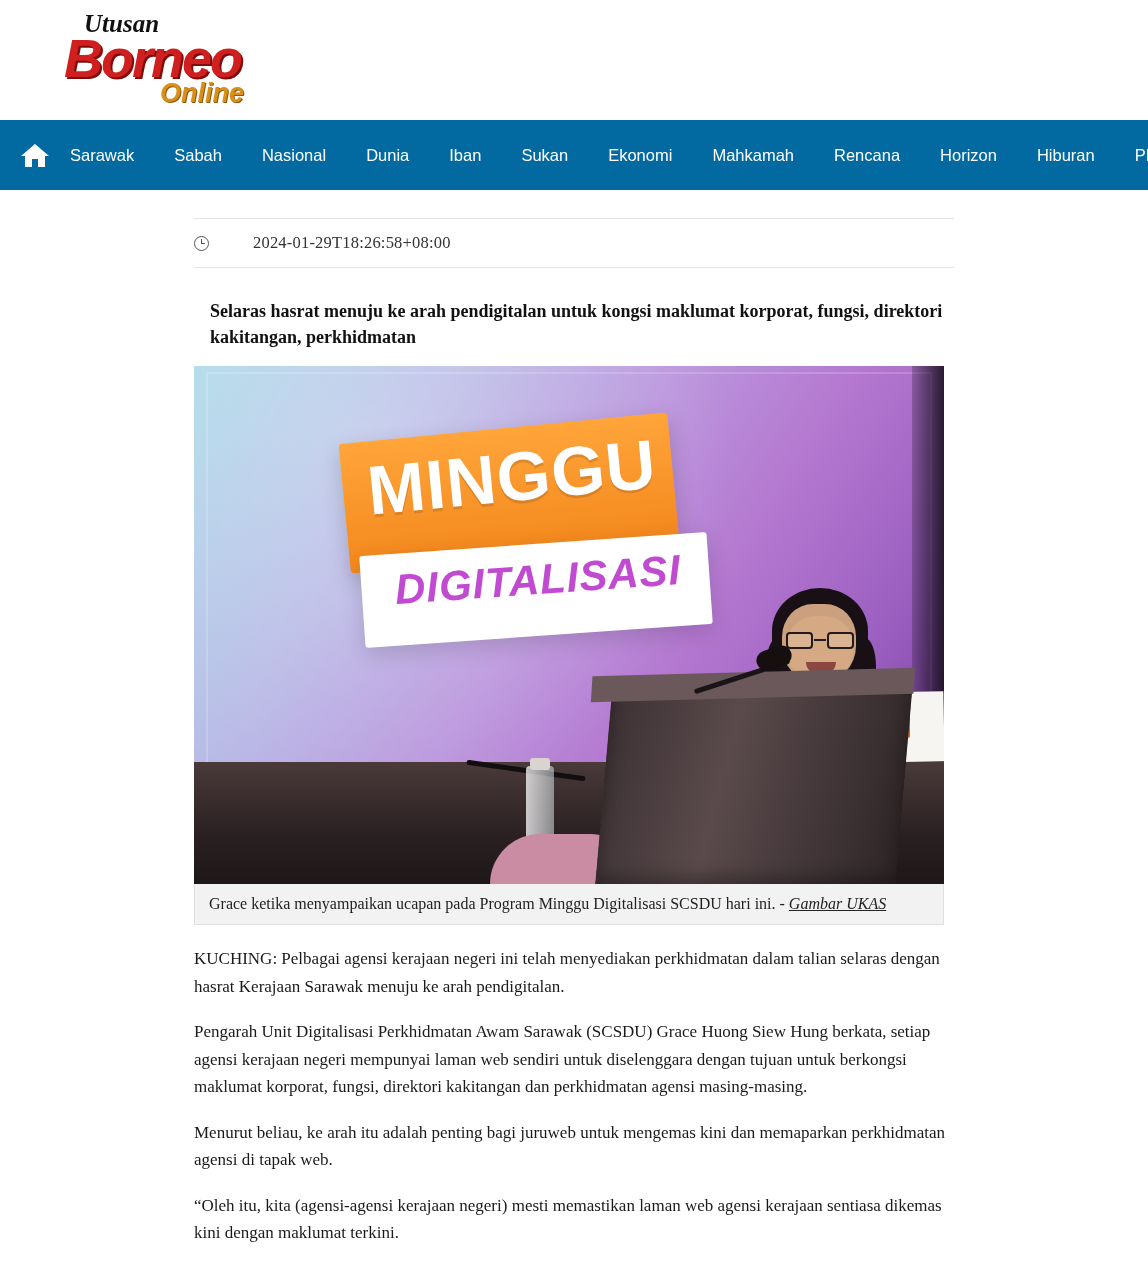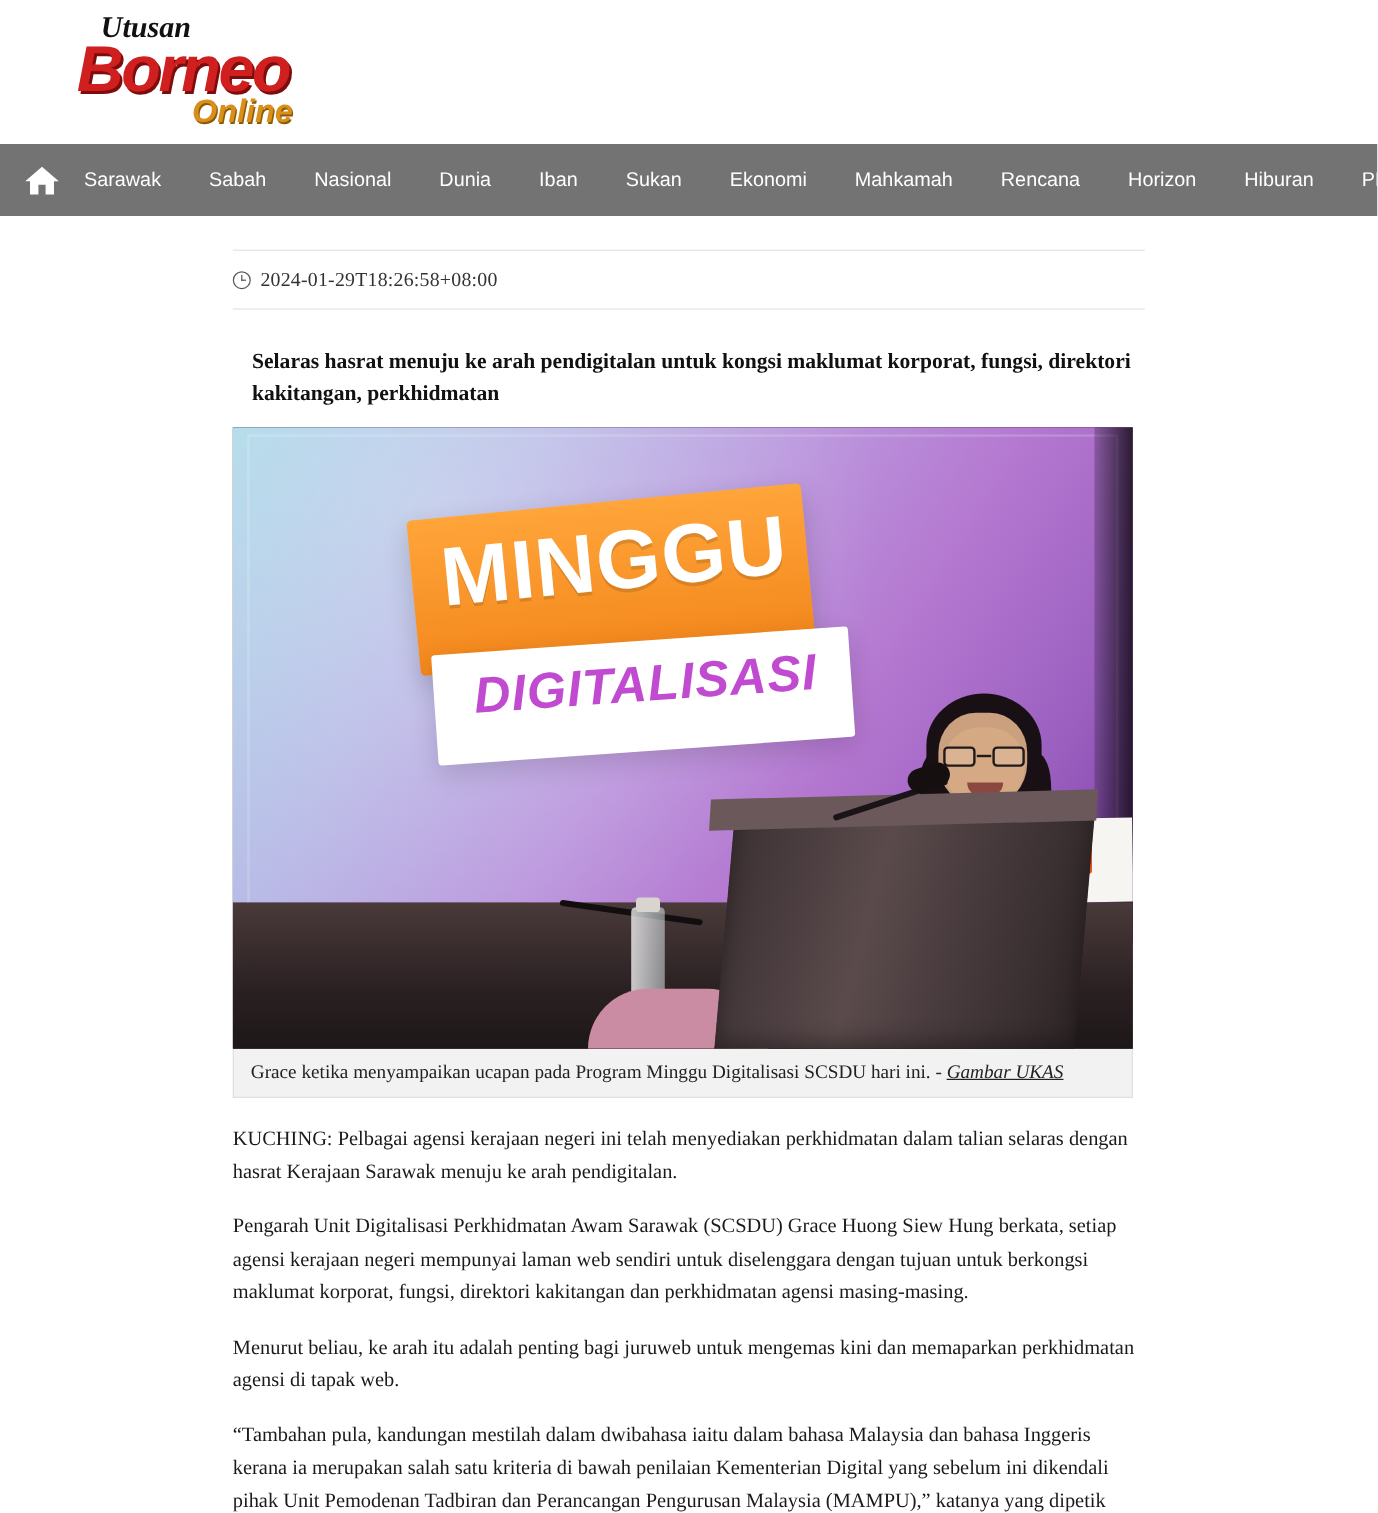--- a/index.html
+++ b/index.html
@@ -63,22 +63,22 @@
     top: 70px;
     font-family: Liberation Sans, sans-serif;
     font-style: italic;
     font-weight: bold;
     font-size: 27px;
     color: #d98f1a;
     text-shadow: 1px 1px 0 #8a5a06;
   }
   
   .navbar {
-    background: #737373;
-    height: 60px;
+    background: #0369a1;
+    height: 70px;
     display: flex;
     align-items: center;
     padding: 0 20px;
     gap: 0;
   }
   .nav-home {
     width: 56px;
     display: flex;
     align-items: center;
     justify-content: center;
@@ -137,20 +137,21 @@
     top: 6.6px;
     width: 4px;
     height: 1.4px;
     background: #555;
   }
   .meta-date {
     font-family: "Liberation Serif", serif;
     font-size: 16.5px;
     color: #333333;
     letter-spacing: 0.2px;
+    margin-left: 36px;
   }
   .subhead {
     font-family: "Liberation Serif", serif;
     font-weight: bold;
     font-size: 18px;
     line-height: 1.45;
     color: #111111;
     margin: 0 0 16px 16px;
   }
   .figure {
@@ -522,18 +523,19 @@
         </div>
         <figcaption class="caption">
           <span>Grace ketika menyampaikan ucapan pada Program Minggu Digitalisasi SCSDU hari ini. - </span><i>Gambar UKAS</i>
         </figcaption>
       </figure>
 
       <div class="article">
         <p>KUCHING: Pelbagai agensi kerajaan negeri ini telah menyediakan perkhidmatan dalam talian selaras dengan hasrat Kerajaan Sarawak menuju ke arah pendigitalan.</p>
         <p>Pengarah Unit Digitalisasi Perkhidmatan Awam Sarawak (SCSDU) Grace Huong Siew Hung berkata, setiap agensi kerajaan negeri mempunyai laman web sendiri untuk diselenggara dengan tujuan untuk berkongsi maklumat korporat, fungsi, direktori kakitangan dan perkhidmatan agensi masing-masing.</p>
         <p>Menurut beliau, ke arah itu adalah penting bagi juruweb untuk mengemas kini dan memaparkan perkhidmatan agensi di tapak web.</p>
+        <p>“Oleh itu, kita (agensi-agensi kerajaan negeri) mesti memastikan laman web agensi kerajaan sentiasa dikemas kini dengan maklumat terkini.</p>
         <p>“Tambahan pula, kandungan mestilah dalam dwibahasa iaitu dalam bahasa Malaysia dan bahasa Inggeris kerana ia merupakan salah satu kriteria di bawah penilaian Kementerian Digital yang sebelum ini dikendali pihak Unit Pemodenan Tadbiran dan Perancangan Pengurusan Malaysia (MAMPU),” katanya yang dipetik dalam laporan Unit Komunikasi Awam Sarawak.</p>
       </div>
 
     </div>
   </div>
 </div>
 
 </body></html>

